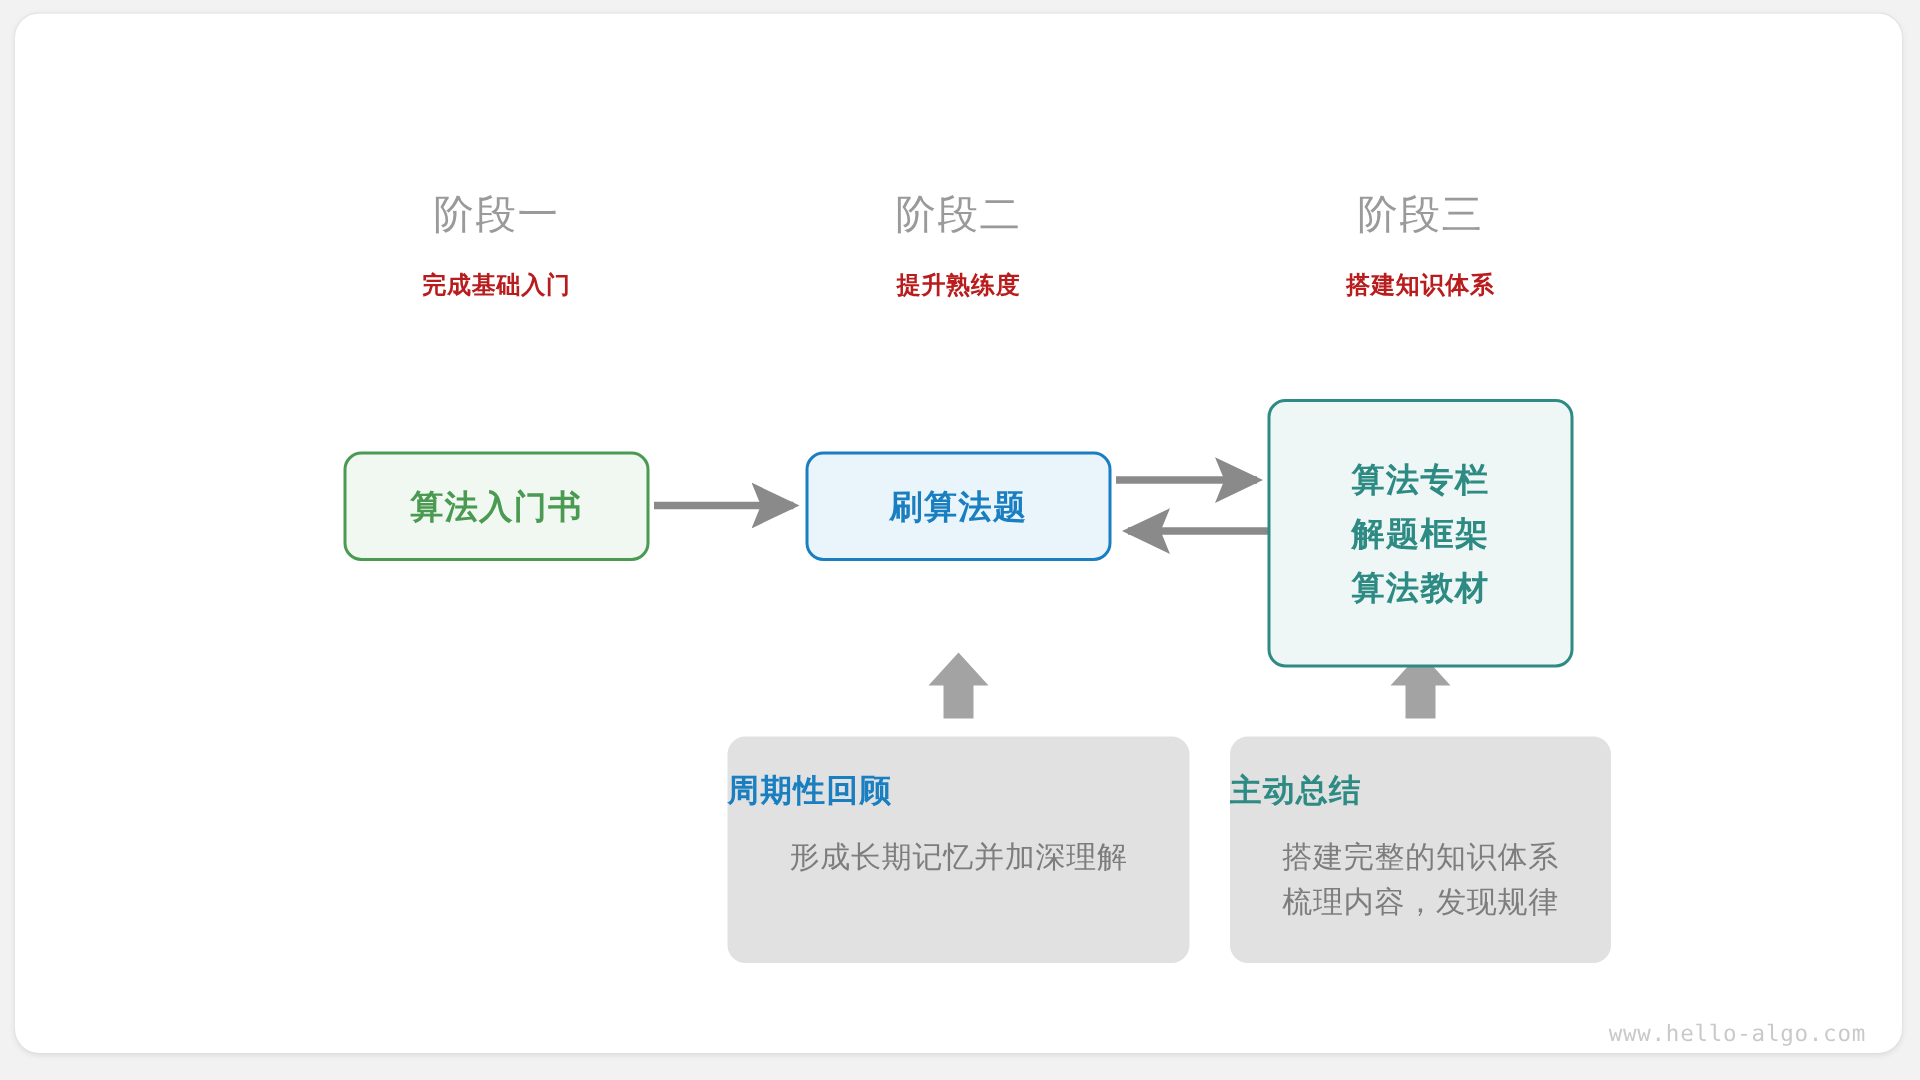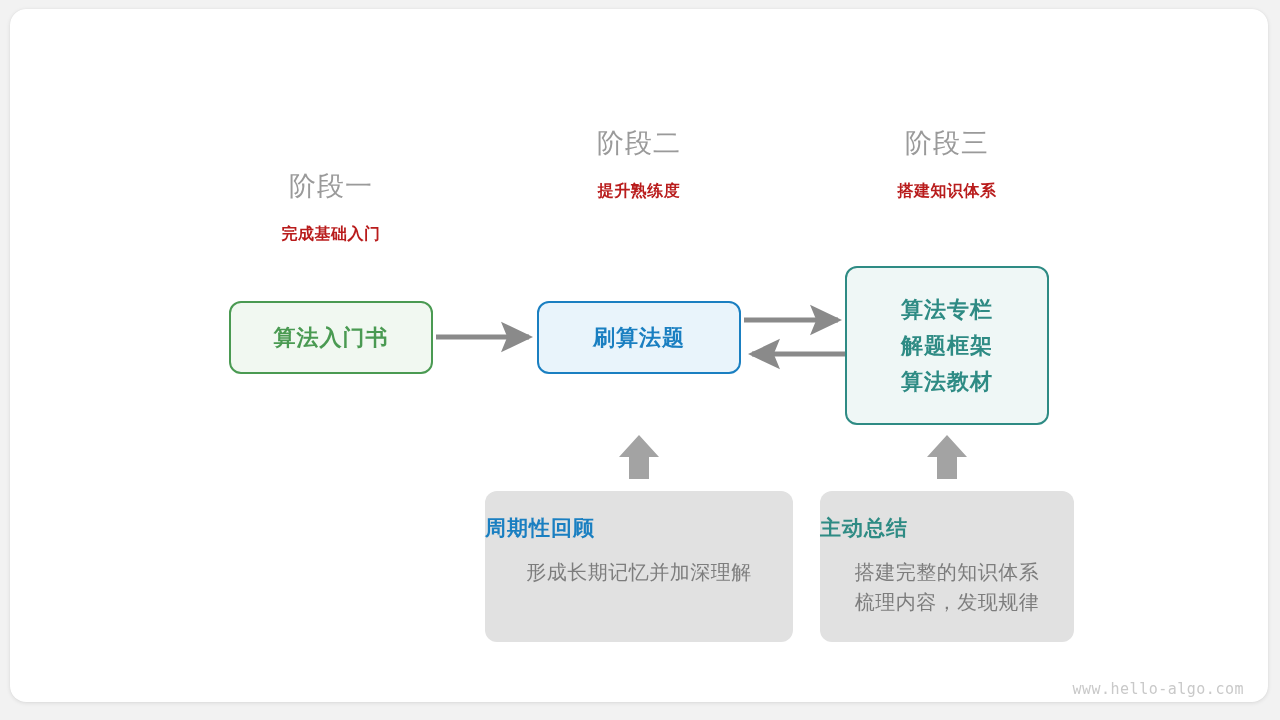--- a/index.html
+++ b/index.html
@@ -47,21 +47,21 @@
     letter-spacing: 1px;
   }
   .stage-goal {
     font-size: 16px;
     color: #b91c1c;
     font-weight: bold;
     line-height: 30px;
     margin-top: 16px;
     letter-spacing: 0.5px;
   }
-  #stage-1 { left: 201px; top: 126px; margin-top: 43px; }
+  #stage-1 { left: 201px; top: 126px; }
   #stage-2 { left: 509px; top: 126px; }
   #stage-3 { left: 817px; top: 126px; }
 
   
   .flow-box {
     position: absolute;
     box-sizing: border-box;
     border-radius: 12px;
     display: flex;
     flex-direction: column;
@@ -82,21 +82,21 @@
   }
   #box-practice {
     left: 537px;  top: 301px;
     width: 204px; height: 73px;
     background: #e9f4fb;
     border: 2px solid #1a7fc1;
     color: #1a7fc1;
   }
   #box-system {
     left: 845px;  top: 266px;
-    width: 204px; height: 159px;
+    width: 204px; height: 179px;
     background: #eff7f6;
     border: 2px solid #2e8b84;
     color: #2e8b84;
   }
 
   
   .tip-box {
     position: absolute;
     box-sizing: border-box;
     background: #e1e1e1;

